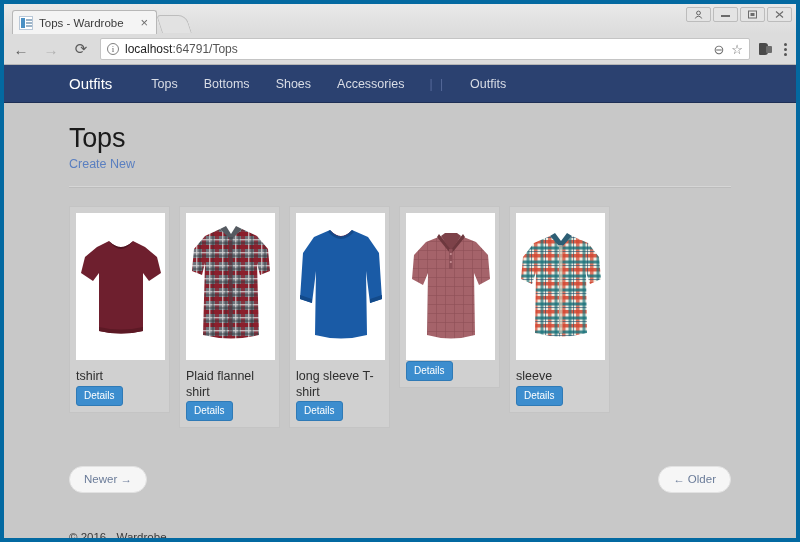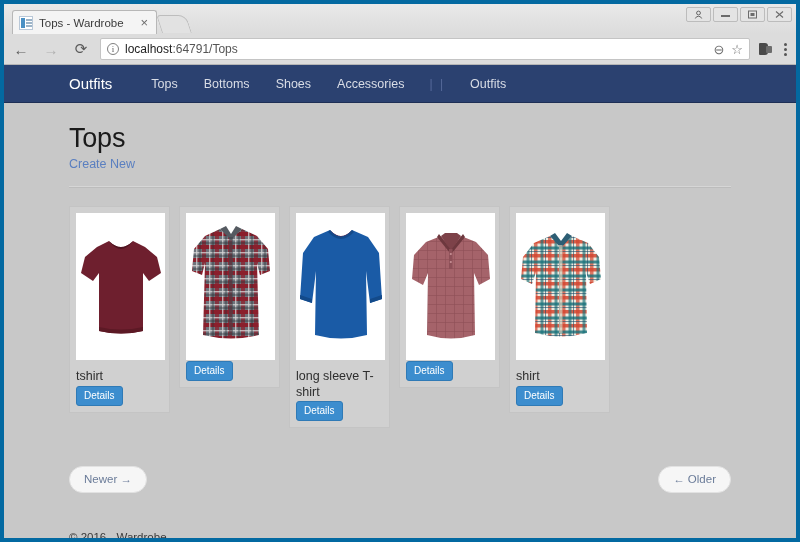--- a/index.html
+++ b/index.html
@@ -351,20 +351,21 @@
                   <rect width="1.4" height="13" x="7" fill="#d8d8d8" opacity="0.75"></rect>
                   <rect width="13" height="1" y="10.5" fill="#2b2f36" opacity="0.7"></rect>
                   <rect width="1" height="13" x="10.5" fill="#2b2f36" opacity="0.7"></rect>
                 </pattern>
               </defs>
               <path d="M31 10 L16 17 L5 30 L3 52 L13 56 L16 44 L14 116 Q42 123 70 116 L68 44 L71 56 L81 52 L79 30 L68 17 L53 10 Q42 22 31 10 Z" fill="url(#plaidDark)"></path>
               <path d="M31 10 L42 21 L53 10 L47 7 L42 15 L37 7 Z" fill="#555a61"></path>
               <rect x="40" y="18" width="4" height="98" fill="#3f444b" opacity="0.55"></rect>
             </svg>
           </div>
+          <div class="card-name">Plaid flannel shirt</div>
           <span class="details-btn">Details</span>
         </div>
 
         <div class="card">
           <div class="card-img">
             <svg width="84" height="132" viewBox="0 0 84 132">
               <path d="M31 9 L15 16 L4 32 L1 78 L13 82 L17 50 L16 114 Q42 121 68 114 L67 50 L71 82 L83 78 L80 32 L69 16 L53 9 Q42 21 31 9 Z" fill="#1a5ba6"></path>
               <path d="M31 9 Q42 21 53 9 Q48 16 42 16 Q36 16 31 9 Z" fill="#8f2233"></path>
               <path d="M31 9 Q42 22 53 9 L55 11 Q42 25 29 11 Z" fill="#134a8a"></path>
               <path d="M1 74 L13 78 L13 82 L1 78 Z" fill="#134a8a"></path>
@@ -409,21 +410,21 @@
                   <rect width="3" height="14" x="7.5" fill="#17707a" opacity="0.65"></rect>
                   <rect width="14" height="1" y="12" fill="#1d4f6b" opacity="0.6"></rect>
                   <rect width="1" height="14" x="12" fill="#1d4f6b" opacity="0.6"></rect>
                 </pattern>
               </defs>
               <path d="M31 11 L15 18 L4 32 L2 54 L13 59 L17 47 L16 108 Q42 115 68 108 L67 47 L71 59 L82 54 L80 32 L69 18 L53 11 Q42 24 31 11 Z" fill="url(#plaidLight)"></path>
               <path d="M31 11 L42 23 L53 11 L48 8 L42 16 L36 8 Z" fill="#2d5e74"></path>
               <rect x="40" y="20" width="3.5" height="88" fill="#cfc6b3" opacity="0.7"></rect>
             </svg>
           </div>
-          <div class="card-name">shirt</div>
+          <div class="card-name">sleeve</div>
           <span class="details-btn">Details</span>
         </div>
 
       </div>
 
       <div class="pager">
         <span class="pager-btn">Newer →</span>
         <span class="pager-btn">← Older</span>
       </div>
 

